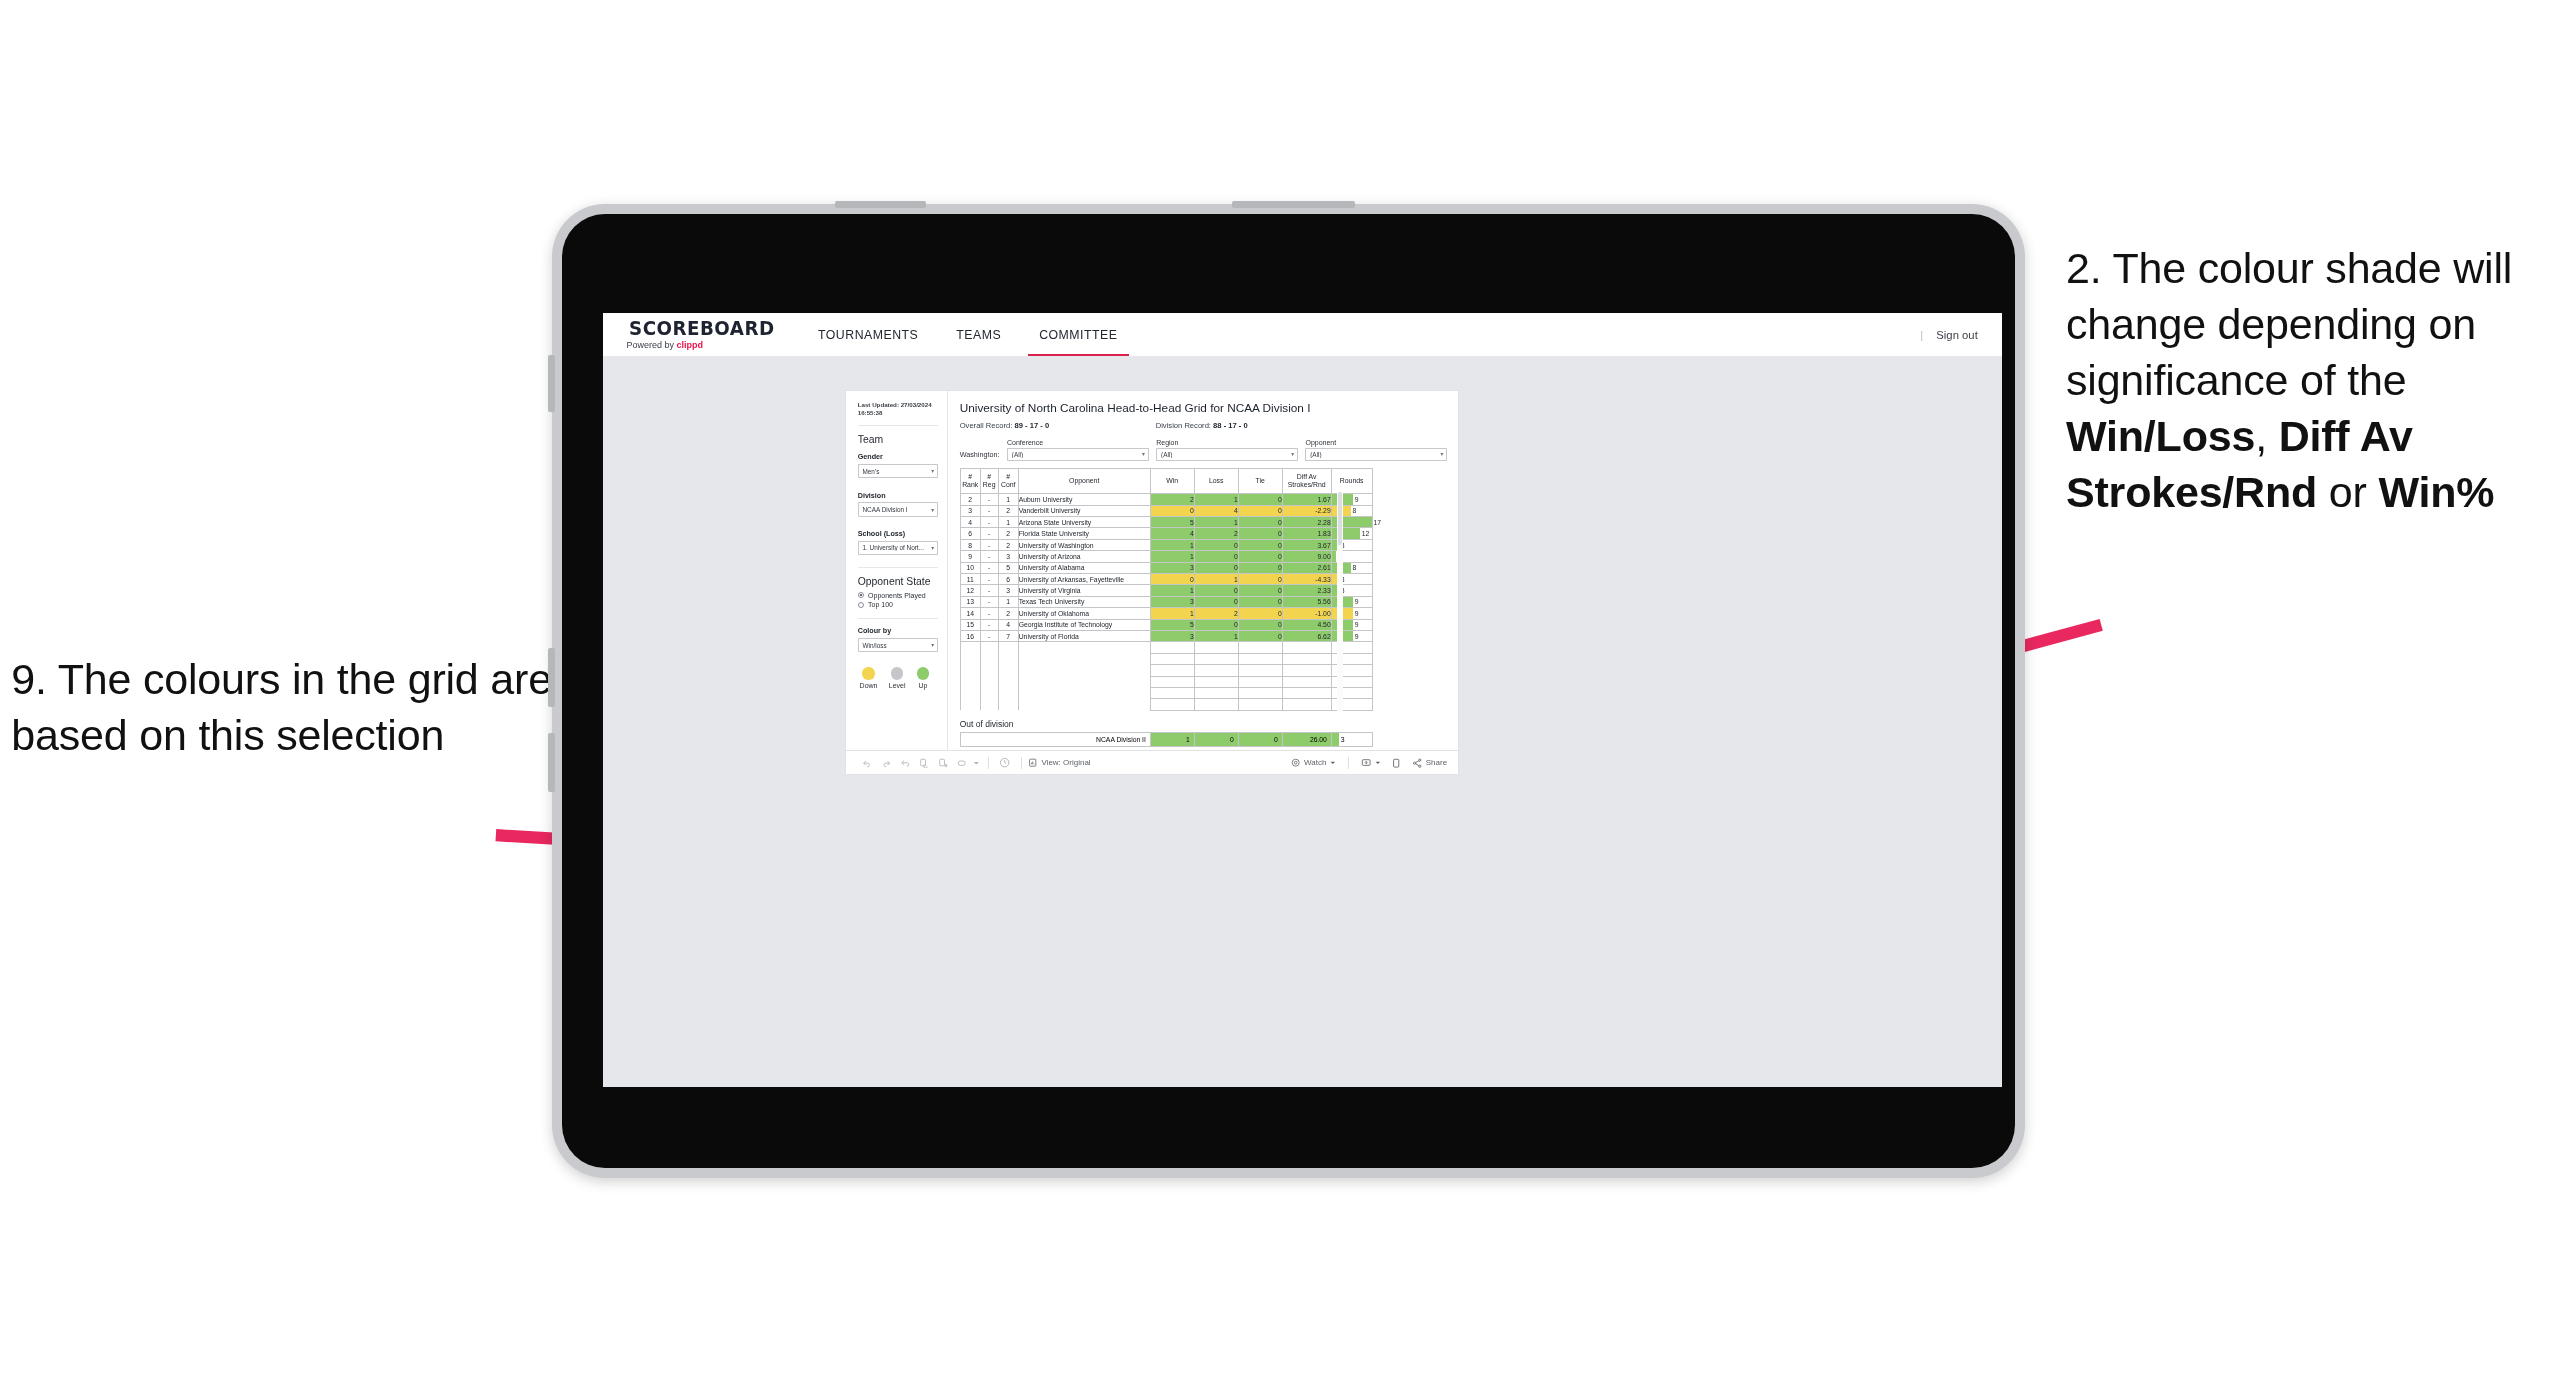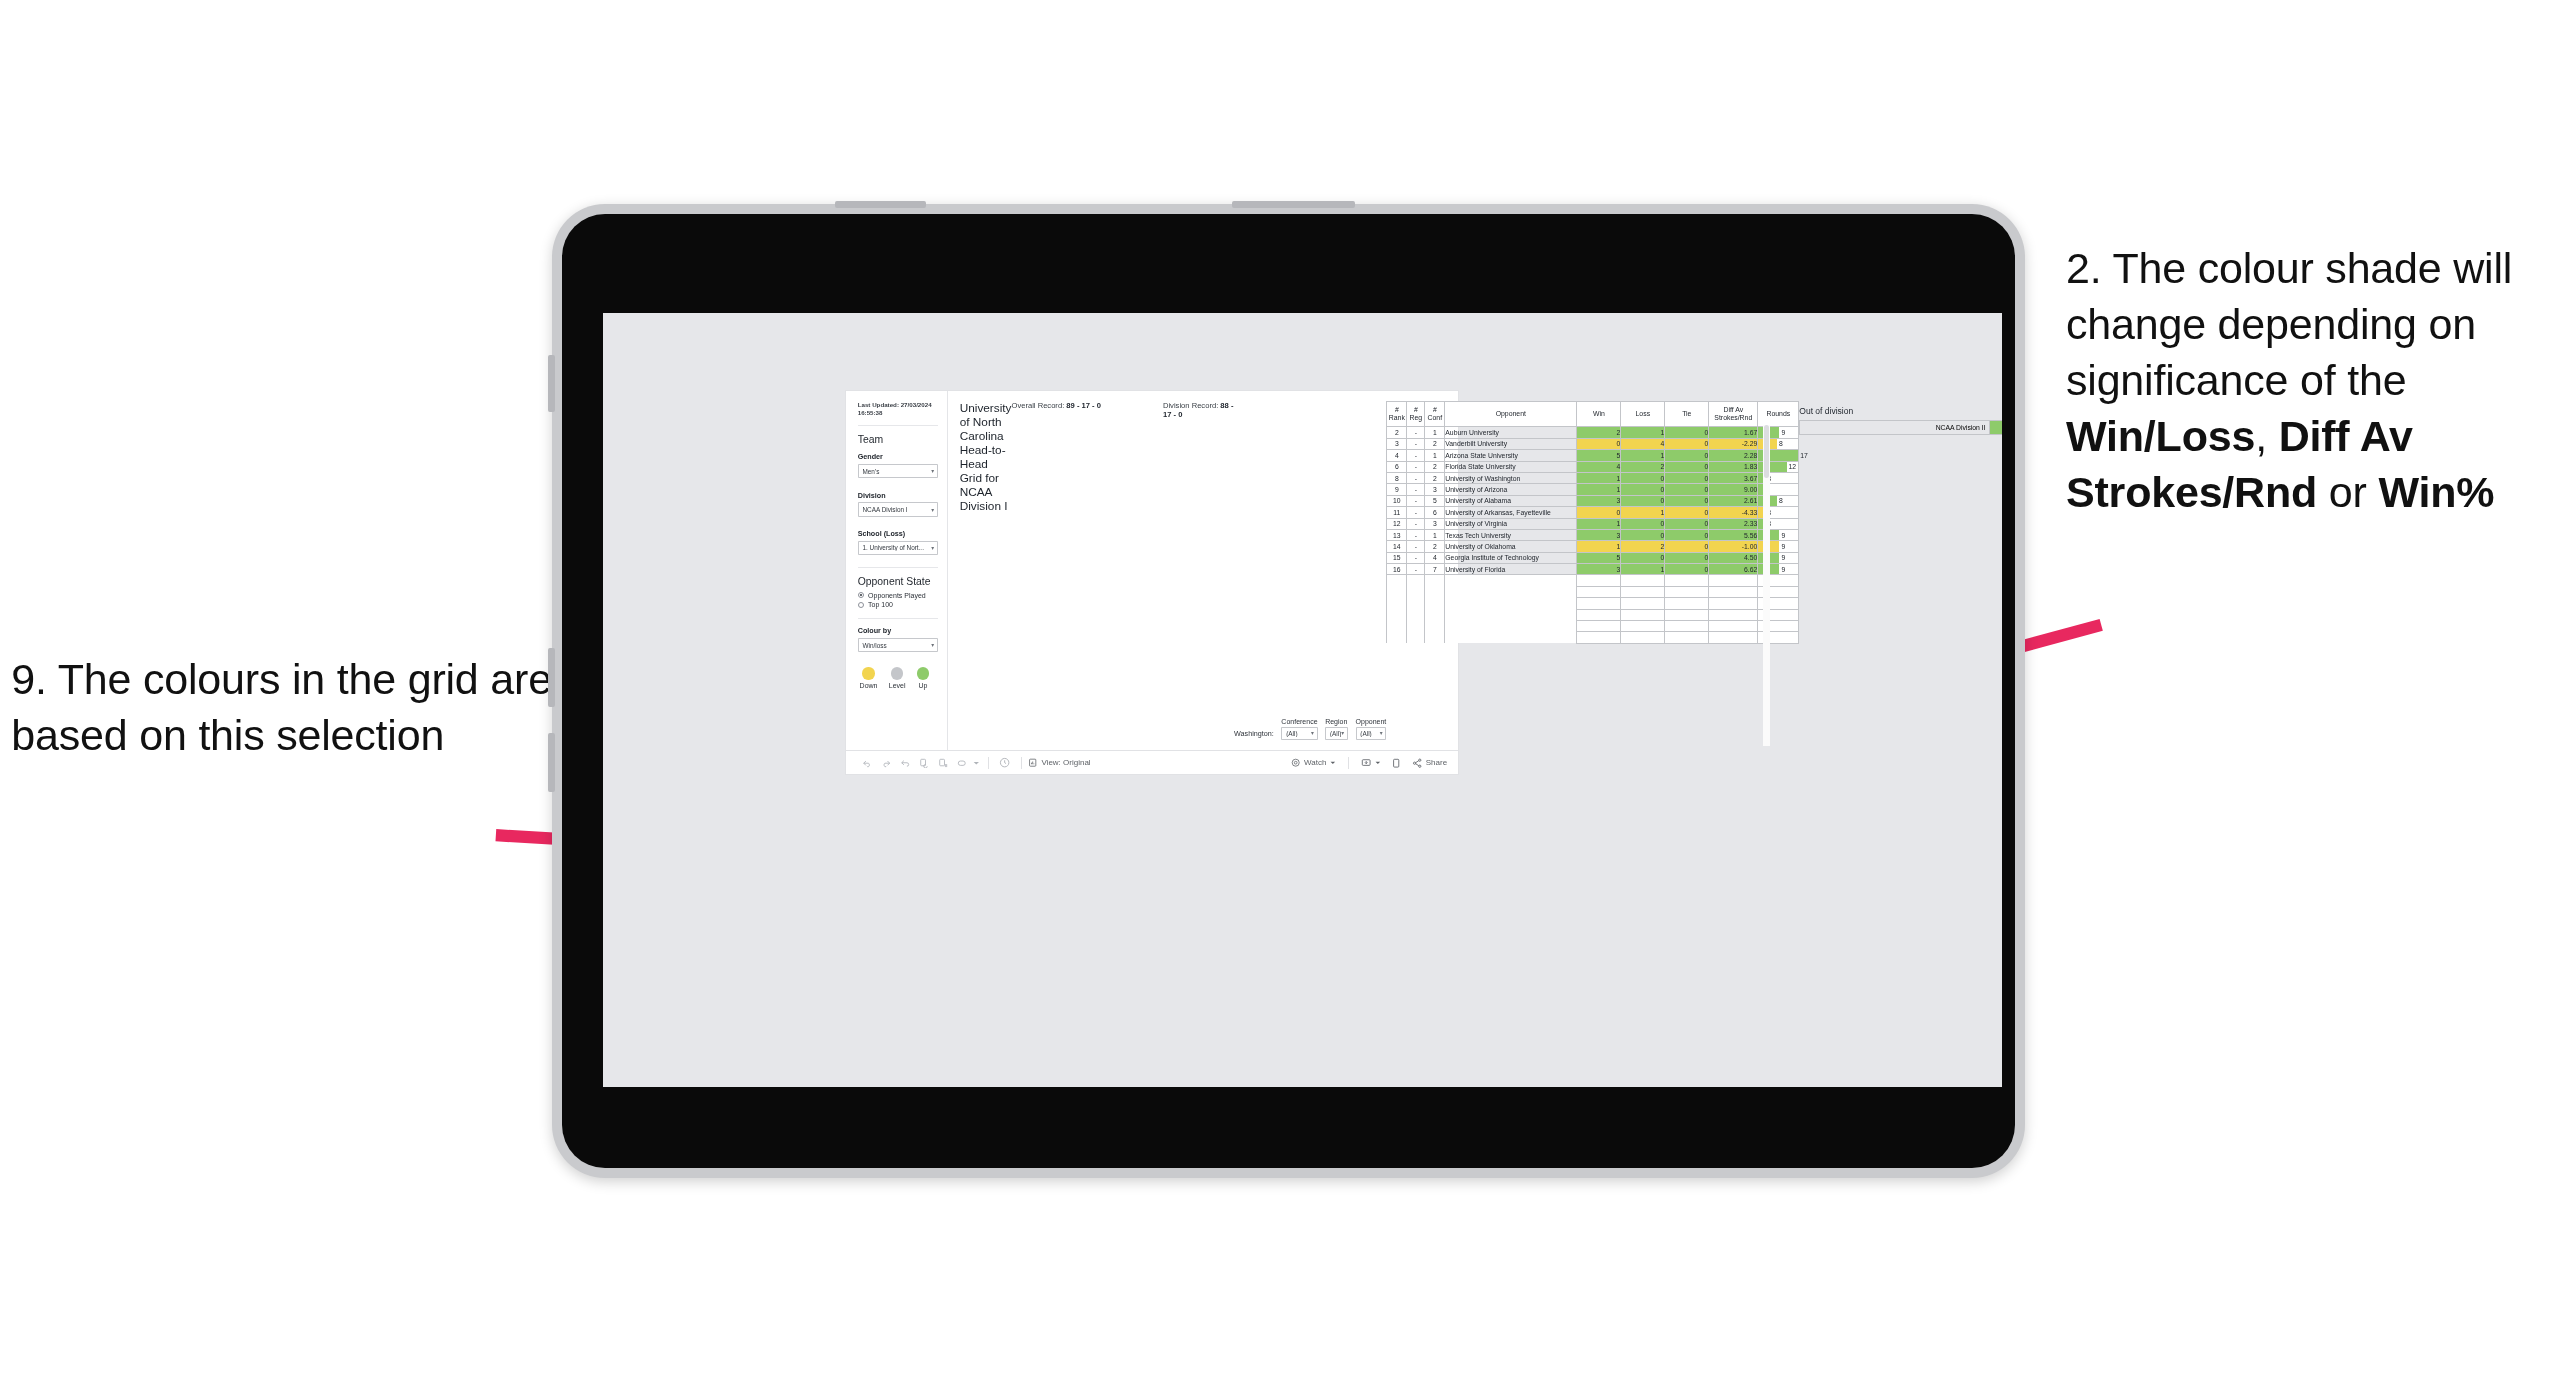--- a/index.html
+++ b/index.html
@@ -95,21 +95,21 @@
       box-sizing:border-box;position:relative;background:#fff;flex:0 0 auto;}
   .rd.on::after{content:"";position:absolute;left:1.4px;top:1.4px;width:1.9px;height:1.9px;
       border-radius:50%;background:#33383f;}
   .legend{display:flex;gap:11.3px;margin-top:15px;padding-left:1.9px;}
   .lg{display:flex;flex-direction:column;align-items:center;gap:2.8px;}
   .dot{width:12.3px;height:12.3px;border-radius:50%;}
   .lg span{font-size:7px;color:#2b3037;}
 
   
   #main{flex:1;padding:9.4px 11.3px 3.8px 11.3px;box-sizing:border-box;min-width:0;
-        display:flex;flex-direction:row;}
+        display:flex;flex-direction:column;}
   #viztitle{font-size:11.8px;color:#1d232b;margin-bottom:6.6px;}
   #records{display:flex;font-size:7.6px;color:#3a4047;margin-bottom:8.5px;}
   #records b{color:#1d232b;}
   #records .r1{width:196px;}
   #oppfilters{display:flex;align-items:flex-end;gap:7.6px;margin-bottom:6.6px;}
   #oppfilters .olabel{font-size:7.2px;color:#2d3239;padding-bottom:1.9px;}
   .ffield{flex:1;}
   .ffield .fl{font-size:7px;color:#2d3239;margin-bottom:1.9px;}
   .ffield .sel{margin-bottom:0;height:11.3px;}
 
@@ -178,20 +178,35 @@
   <div class="btn" id="btn-top-a"></div>
   <div class="btn" id="btn-top-b"></div>
   <div class="btn" id="btn-l-a"></div>
   <div class="btn" id="btn-l-b"></div>
   <div class="btn" id="btn-l-c"></div>
 
   <div class="bezel">
 
     <div id="viewport">
 
+      <div id="topbar">
+        <div class="brand">
+          <div class="bmain">SCOREBOARD</div>
+          <div class="bsub"><span>Powered by </span><span class="clippd">clippd</span></div>
+        </div>
+        <div class="topnav">
+          <div class="item">TOURNAMENTS</div>
+          <div class="item">TEAMS</div>
+          <div class="item active">COMMITTEE</div>
+        </div>
+        <div class="signout">
+          <span class="divider">|</span>
+          <span class="so">Sign out</span>
+        </div>
+      </div>
 
 
       <div id="vizcard">
         <div id="vizbody">
 
           <div id="side">
             <div class="lastupd">Last Updated: 27/03/2024 16:55:38</div>
             <div class="hr"></div>
 
             <div class="sec-title">Team</div>

